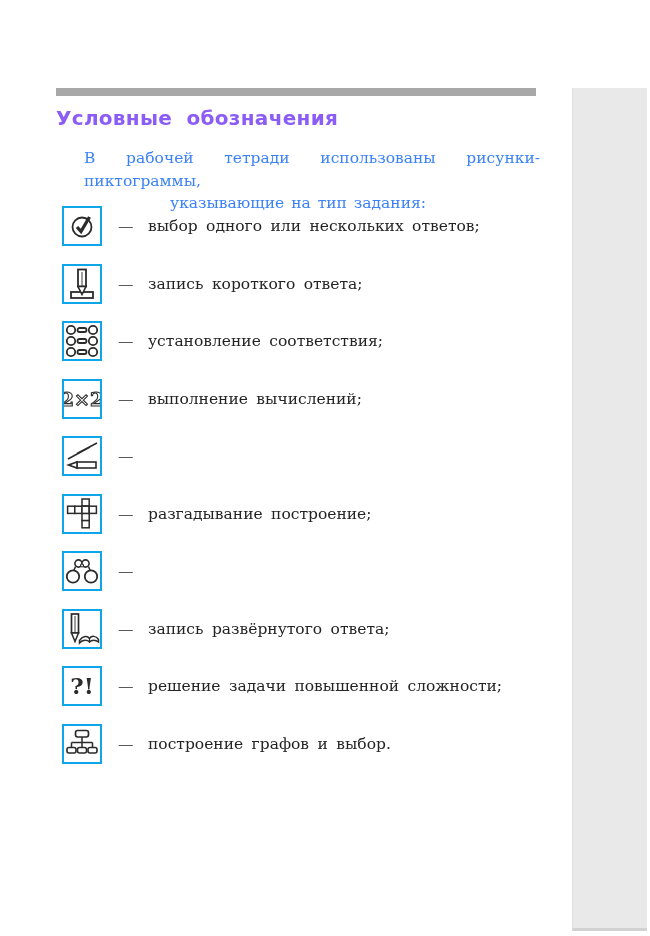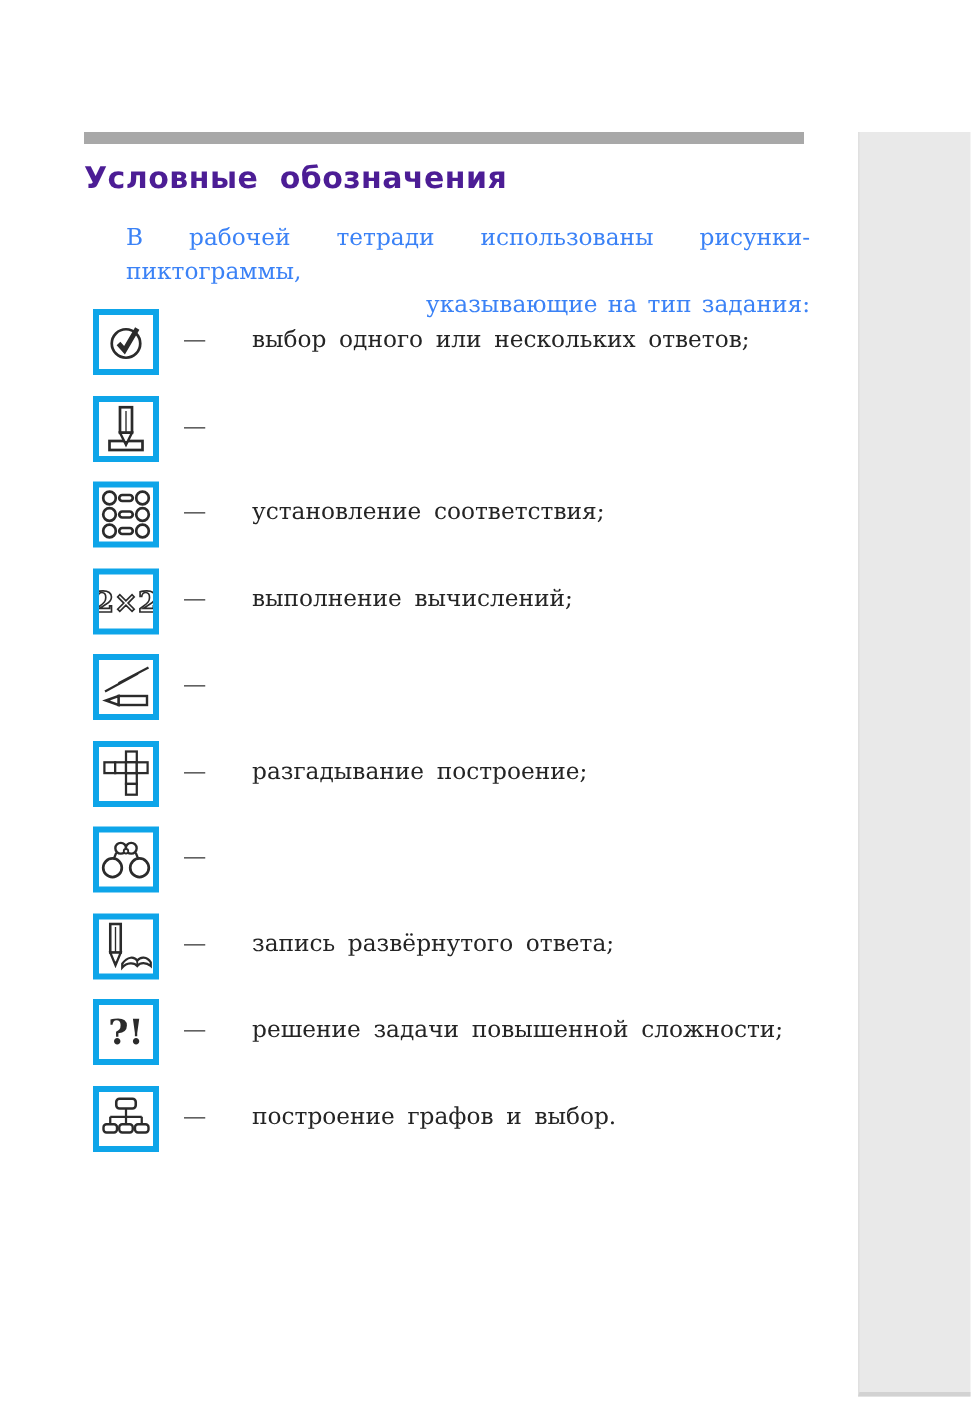--- a/index.html
+++ b/index.html
@@ -15,44 +15,44 @@
   .sidebar {
     position:absolute; left:572px; top:88px; width:74px; height:840px;
     background:#e9e9e9;
     border-left:1px solid #e0e0e0;
     border-bottom:3px solid #d2d2d2;
   }
   h1.page-title {
     position:absolute; left:56px; top:106px; margin:0;
     font-family:"DejaVu Sans", "Liberation Sans", sans-serif;
     font-size:20px; font-weight:bold; letter-spacing:0.3px; word-spacing:7px;
-    color:#4c1d95;
+    color:#8b5cf6;
   }
   .intro {
     position:absolute; left:56px; top:147px; width:484px;
     font-size:15.5px; line-height:22.5px; word-spacing:2px; color:#3b82f6;
   }
   .intro .line1 { text-align:justify; text-align-last:justify; padding-left:28px; }
-  .intro .line2 { text-align:right; }
+  .intro .line2 { text-align:center; }
   .legend {
     position:absolute; left:62px; top:206px; width:490px;
   }
   .row { height:57.5px; display:flex; align-items:flex-start; }
   .iconbox {
-    width:36px; height:36px; border:4px solid #0ea5e9; background:#fff;
+    width:36px; height:36px; border:2px solid #0ea5e9; background:#fff;
     flex:0 0 auto; box-sizing:content-box;
   }
   .iconbox svg { display:block; }
   .dash {
     margin-left:16px; width:30px; flex:0 0 auto;
     line-height:40px; font-size:15.5px; color:#555;
   }
   .label {
     line-height:40px; font-size:15.5px; word-spacing:3.5px;
-    white-space:nowrap; color:#242424;margin-left:16px;
+    white-space:nowrap; color:#242424;
   }
 </style>
 </head>
 <body>
 
 <div class="topbar"></div>
 <div class="sidebar"></div>
 
 <h1 class="page-title">Условные обозначения</h1>
 
@@ -77,20 +77,21 @@
     <div class="iconbox">
       <svg viewBox="0 0 36 36" width="36" height="36" xmlns="http://www.w3.org/2000/svg">
           <rect x="7" y="26" width="22" height="6" fill="#fff" stroke="#2b2b2b" stroke-width="1.8"></rect>
      <rect x="14" y="3.5" width="8" height="17" fill="#fff" stroke="#2b2b2b" stroke-width="1.8"></rect>
      <path d="M18 6 V20" stroke="#2b2b2b" stroke-width="0.9" fill="none"></path>
      <path d="M14 20.5 L22 20.5 L18 28.5 Z" fill="#fff" stroke="#2b2b2b" stroke-width="1.6"></path>
      <path d="M16.9 26 L18 28.5 L19.1 26 Z" fill="#2b2b2b"></path>
         </svg>
     </div>
     <span class="dash">—</span>
+    <span class="label">запись короткого ответа;</span>
   </div>
 
   <div class="row">
     <div class="iconbox">
       <svg viewBox="0 0 36 36" width="36" height="36" xmlns="http://www.w3.org/2000/svg">
           <circle cx="7" cy="7" r="4.2" fill="none" stroke="#2b2b2b" stroke-width="1.8"></circle>
        <rect x="13.5" y="5" width="9" height="4" rx="2" fill="none" stroke="#2b2b2b" stroke-width="1.8"></rect>
        <circle cx="29" cy="7" r="4.2" fill="none" stroke="#2b2b2b" stroke-width="1.8"></circle>
           <circle cx="7" cy="18" r="4.2" fill="none" stroke="#2b2b2b" stroke-width="1.8"></circle>
        <rect x="13.5" y="16" width="9" height="4" rx="2" fill="none" stroke="#2b2b2b" stroke-width="1.8"></rect>

